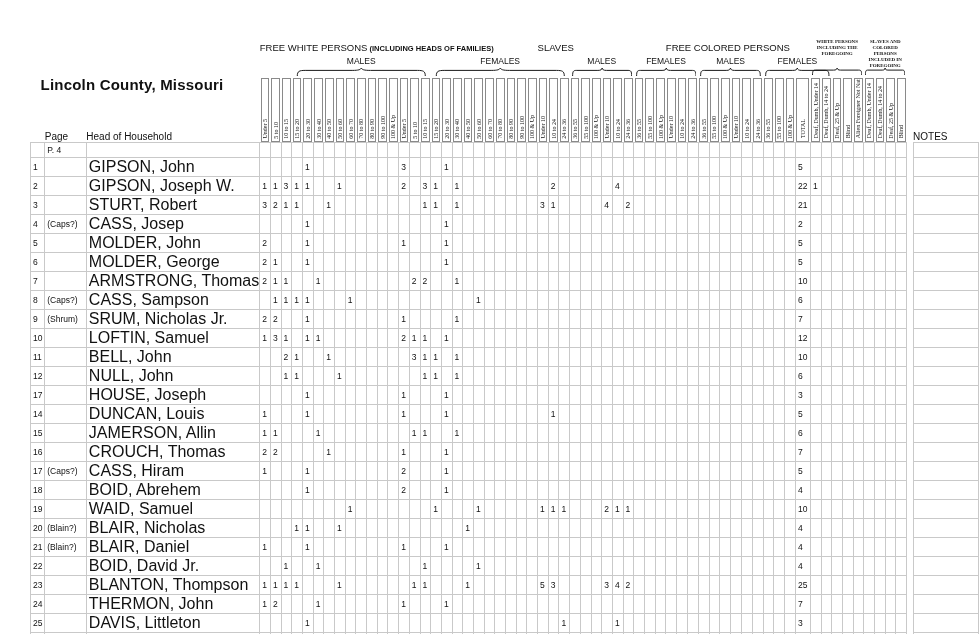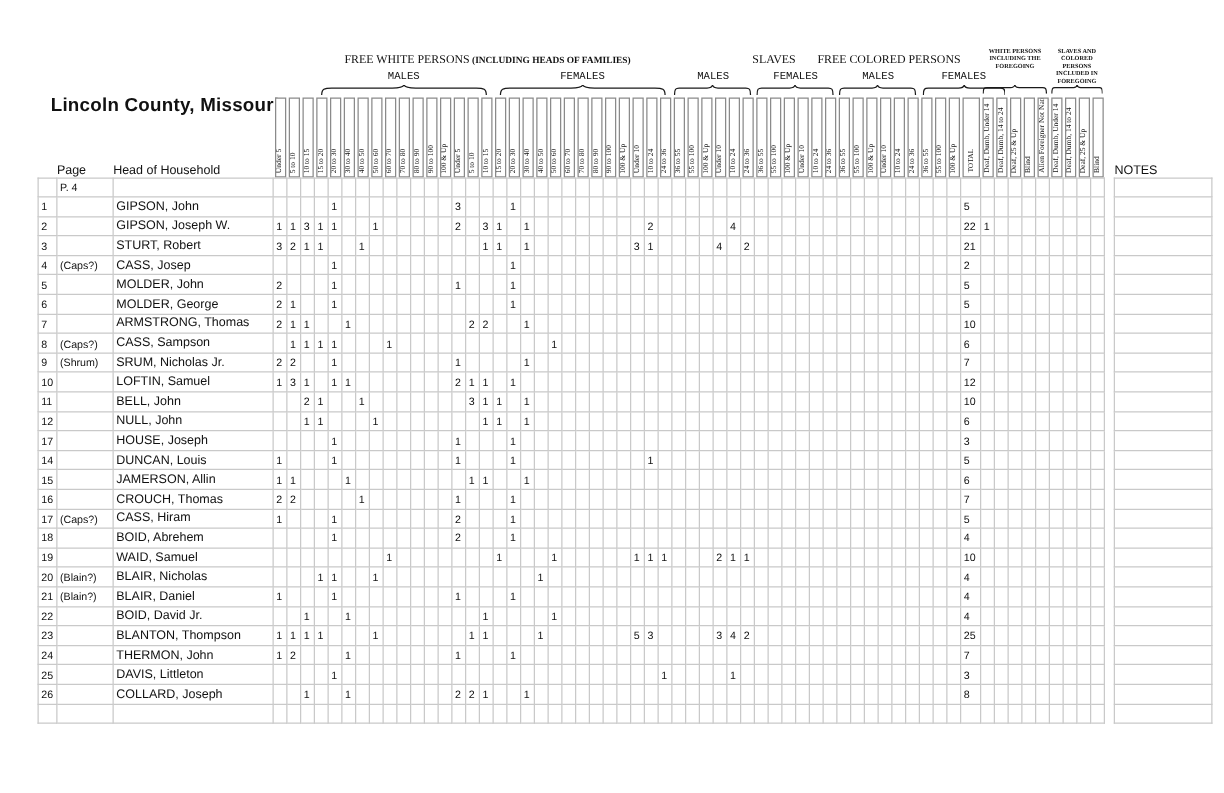--- a/index.html
+++ b/index.html
@@ -4,42 +4,42 @@
 <style>
   html,body{margin:0;padding:0;background:#ffffff;}
   body{width:979px;height:634px;overflow:hidden;font-family:"Liberation Sans",sans-serif;color:#111;}
   .sheet{position:relative;width:979px;height:634px;background:#fff;}
   .title{position:absolute;left:36px;top:74px;width:192px;text-align:center;
          font-weight:bold;font-size:15px;line-height:1.5;letter-spacing:.2px;}
   table.census{position:absolute;left:30px;top:36px;border-collapse:collapse;table-layout:fixed;}
   table.census th{padding:0;font-weight:normal;border:none;}
   
   tr.rowA{height:17px;}
-  .gname{font-family:Liberation Serif, serif;font-weight:bold;font-size:9.5px;
-         vertical-align:bottom;text-align:right;white-space:nowrap;}
+  .gname{font-family:Liberation Sans, sans-serif;font-weight:bold;font-size:9.5px;
+         vertical-align:bottom;text-align:left;white-space:nowrap;}
   .gsuffix{font-size:7.5px;font-weight:bold;}
   tr.rowB{height:13px;}
-  .sub{font-family:Liberation Mono, monospace;font-size:8.5px;vertical-align:bottom;text-align:center;}
+  .sub{font-family:Liberation Sans, sans-serif;font-size:8.5px;vertical-align:bottom;text-align:center;}
   tr.rowC{height:10px;}
   .bracecell svg{display:block;width:94%;height:8px;margin:1px auto 0 auto;}
   tr.rowD{height:66px;}
   .vlabcell{vertical-align:bottom;}
   .vbox{box-sizing:border-box;height:64px;margin:0 1px;border:1px solid #8a8a8a;background:#fff;
         display:flex;align-items:flex-end;justify-content:center;overflow:hidden;}
   .vlab{writing-mode:vertical-rl;transform:rotate(180deg);font-family:"Liberation Serif",serif;
         font-size:6px;line-height:1;padding:2px 0;white-space:nowrap;}
   .collab{font-weight:bold;font-size:10px;vertical-align:bottom;text-align:left;padding-bottom:2px;white-space:nowrap;}
   .sgname{vertical-align:top;position:relative;}
   .sgtext{font-family:"Liberation Serif",serif;font-weight:bold;font-size:5px;line-height:1.2;
           text-align:center;padding-top:3px;}
   .sgname svg{position:absolute;bottom:1px;left:3%;width:94%;height:7px;}
   
   tbody td{box-sizing:border-box;border:1px solid #c9c9c9;height:15.6px;font-size:8.5px;
            padding:0 0 0 2px;overflow:hidden;white-space:nowrap;vertical-align:middle;background:#fff;}
-  td.name{font-size:10px;}
+  td.name{font-size:16px;}
   td.gut, th.gut{border:none;background:#fff;}
   td.notes{border:1px solid #c9c9c9;}
 </style>
 </head>
 <body>
 
 <div class="sheet">
   <div class="title">
     <div>Lincoln County,  Missouri</div>
   </div>

